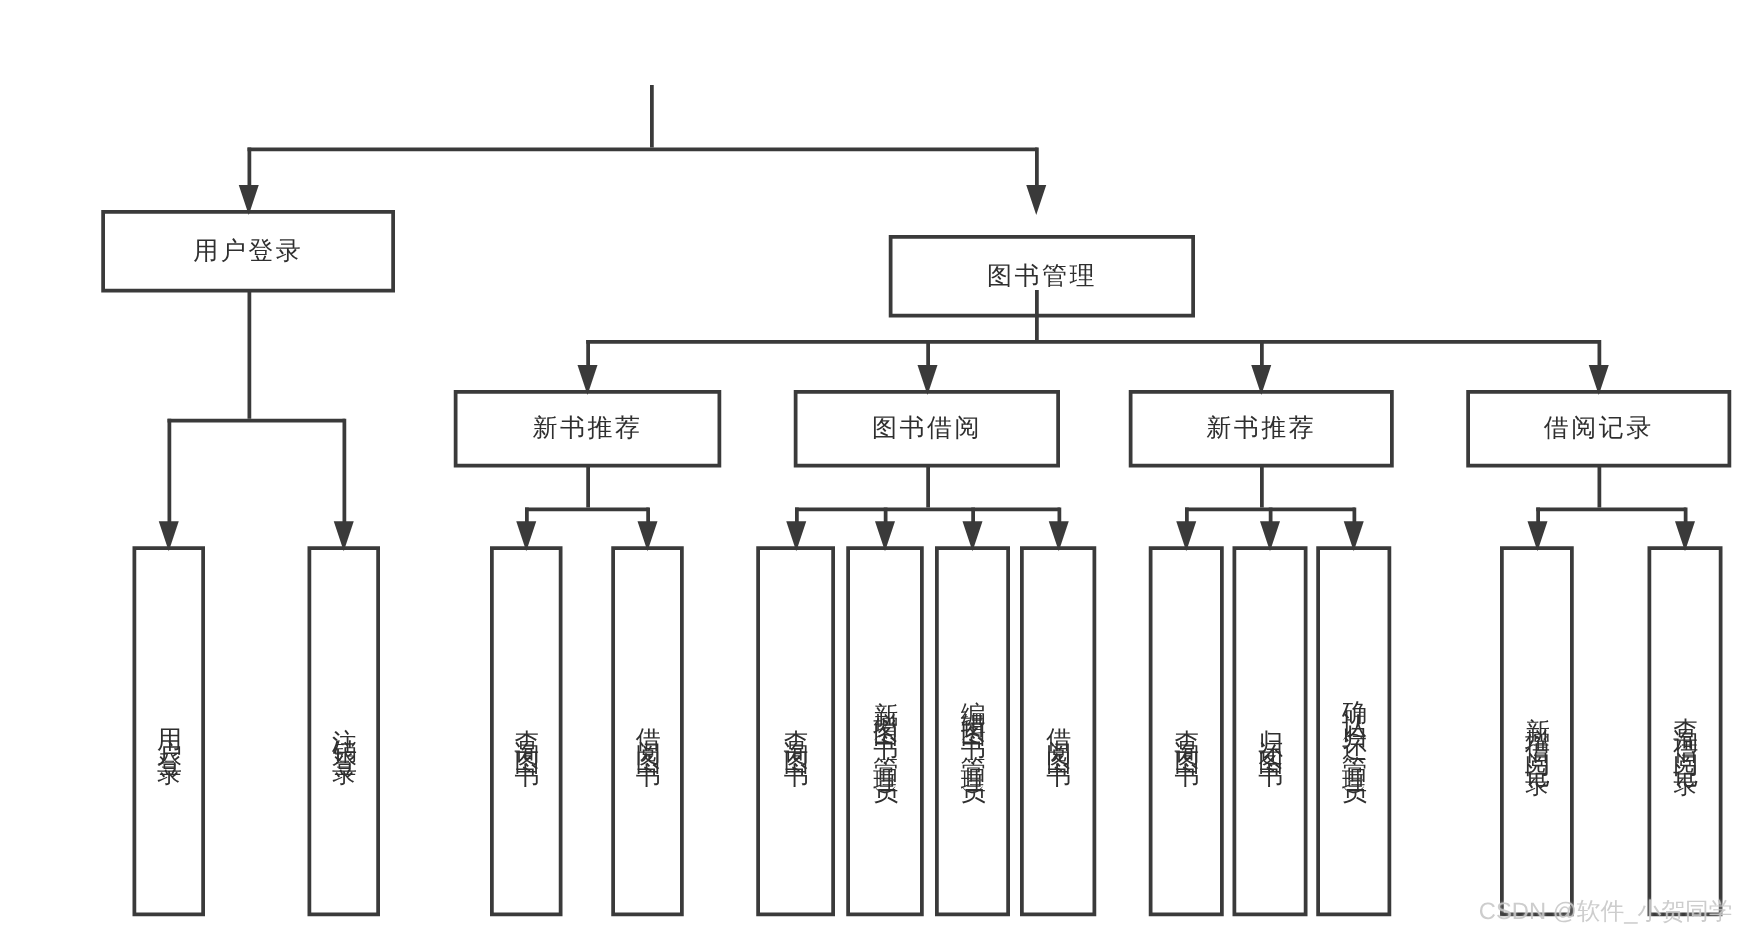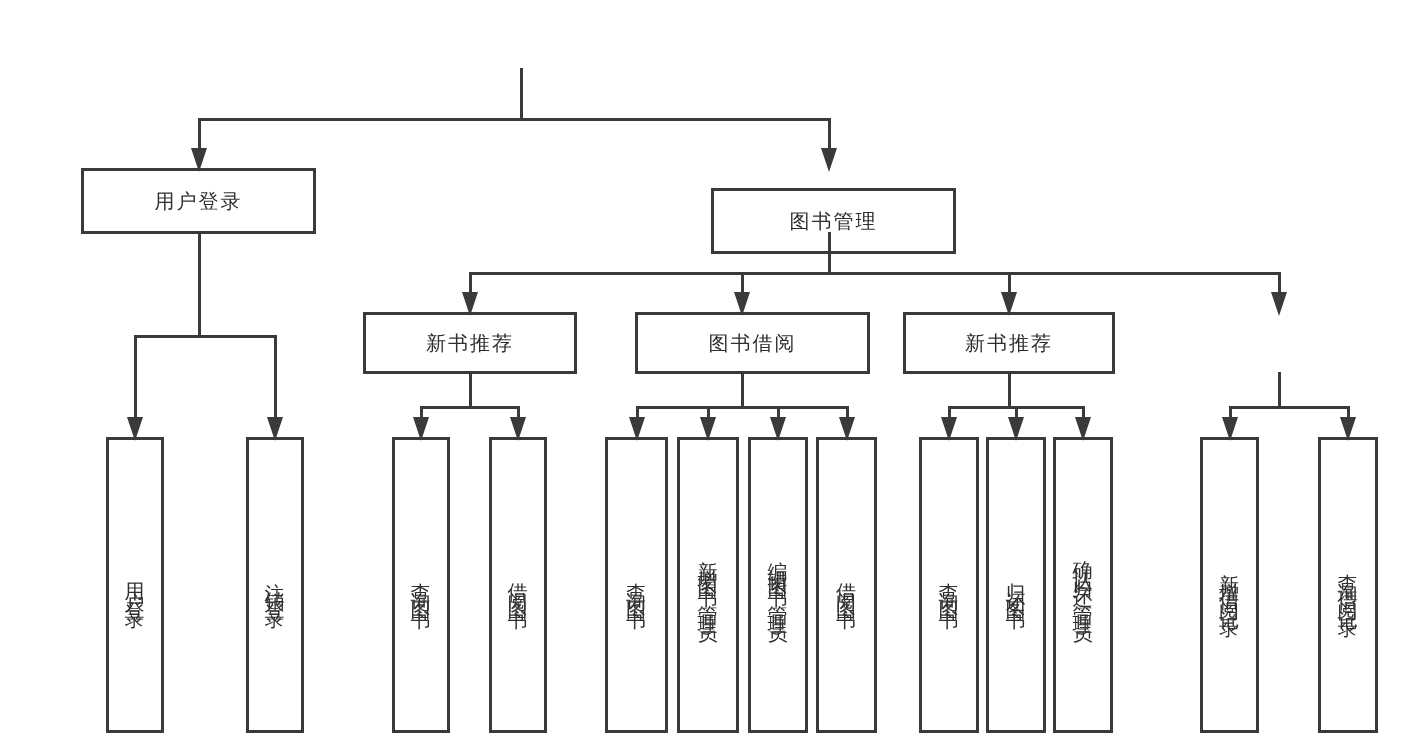--- a/index.html
+++ b/index.html
@@ -52,34 +52,38 @@
     color:#c9c9c9;
     opacity:0.92;
     white-space:nowrap;
     text-shadow:0 0 2px rgba(255,255,255,0.8);
   }
 </style>
 </head>
 <body>
 
 <div id="stage">
+  <div class="watermark">CSDN @软件_小贺同学</div>
     <div class="box h" style="left: 81px; top: 168px; width: 235px; height: 66px;">
       <span>用户登录</span>
     </div>
     <div class="box h" style="left: 711px; top: 168px; width: 245px; height: 66px; margin-top: 20px;">
       <span>图书管理</span>
     </div>
     <div class="box h" style="left: 363px; top: 312px; width: 214px; height: 62px;">
       <span>新书推荐</span>
     </div>
-    <div class="box h" style="left: 635px; top: 312px; width: 235px; height: 62px;">
+    <div class="box h" style="left: 635px; top: 312px; width: 213px; height: 62px;">
       <span>图书借阅</span>
     </div>
     <div class="box h" style="left: 903px; top: 312px; width: 212px; height: 62px;">
       <span>新书推荐</span>
+    </div>
+    <div class="box h" style="left: 1173px; top: 312px; width: 212px; height: 62px;">
+      <span>借阅记录</span>
     </div>
     <div class="box v" style="left: 106px; top: 437px; width: 58px; height: 296px;">
       <span>用户登录</span>
     </div>
     <div class="box v" style="left: 246px; top: 437px; width: 58px; height: 296px;">
       <span>注销登录</span>
     </div>
     <div class="box v" style="left: 392px; top: 437px; width: 58px; height: 296px;">
       <span>查询图书</span>
     </div>

